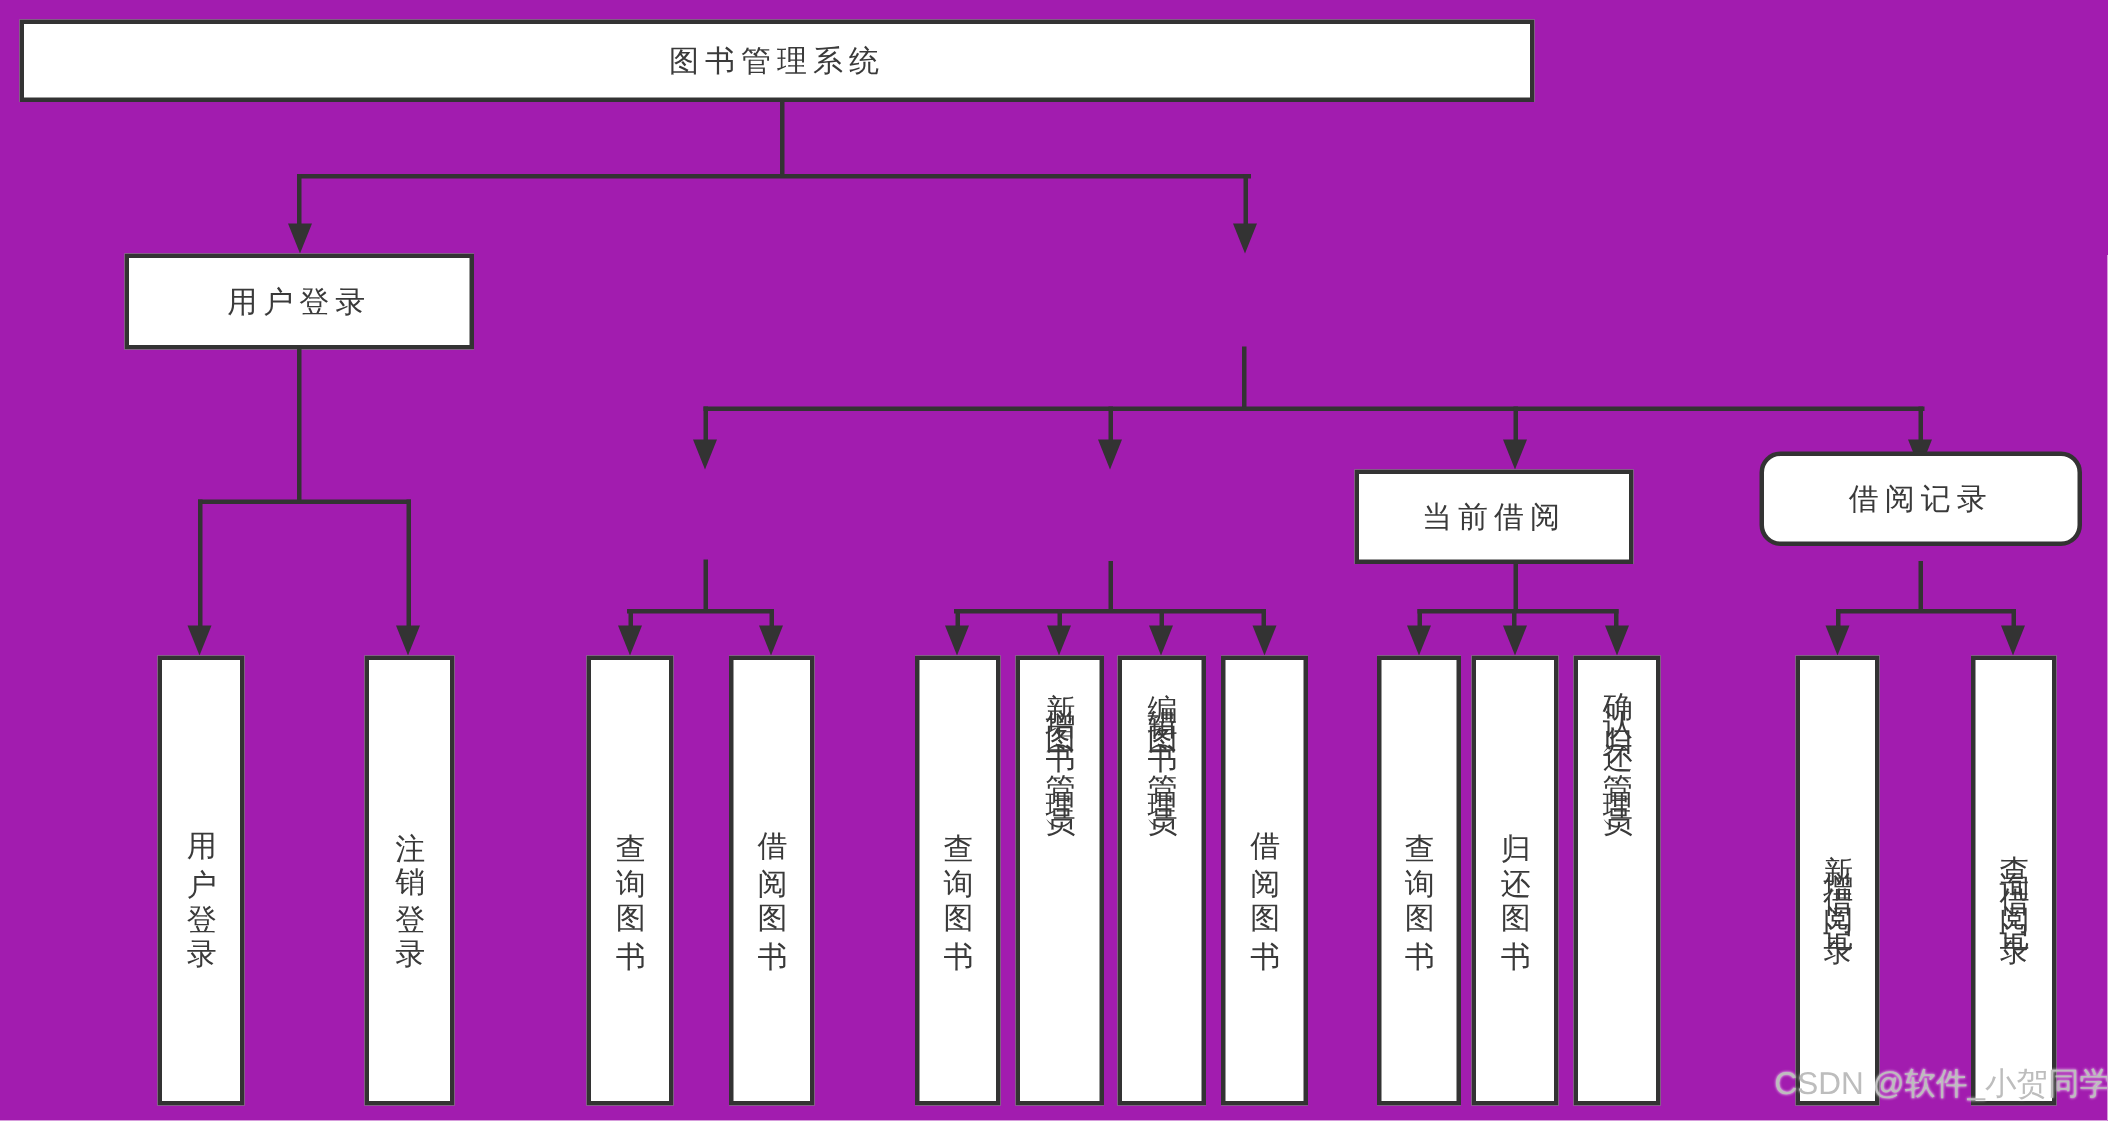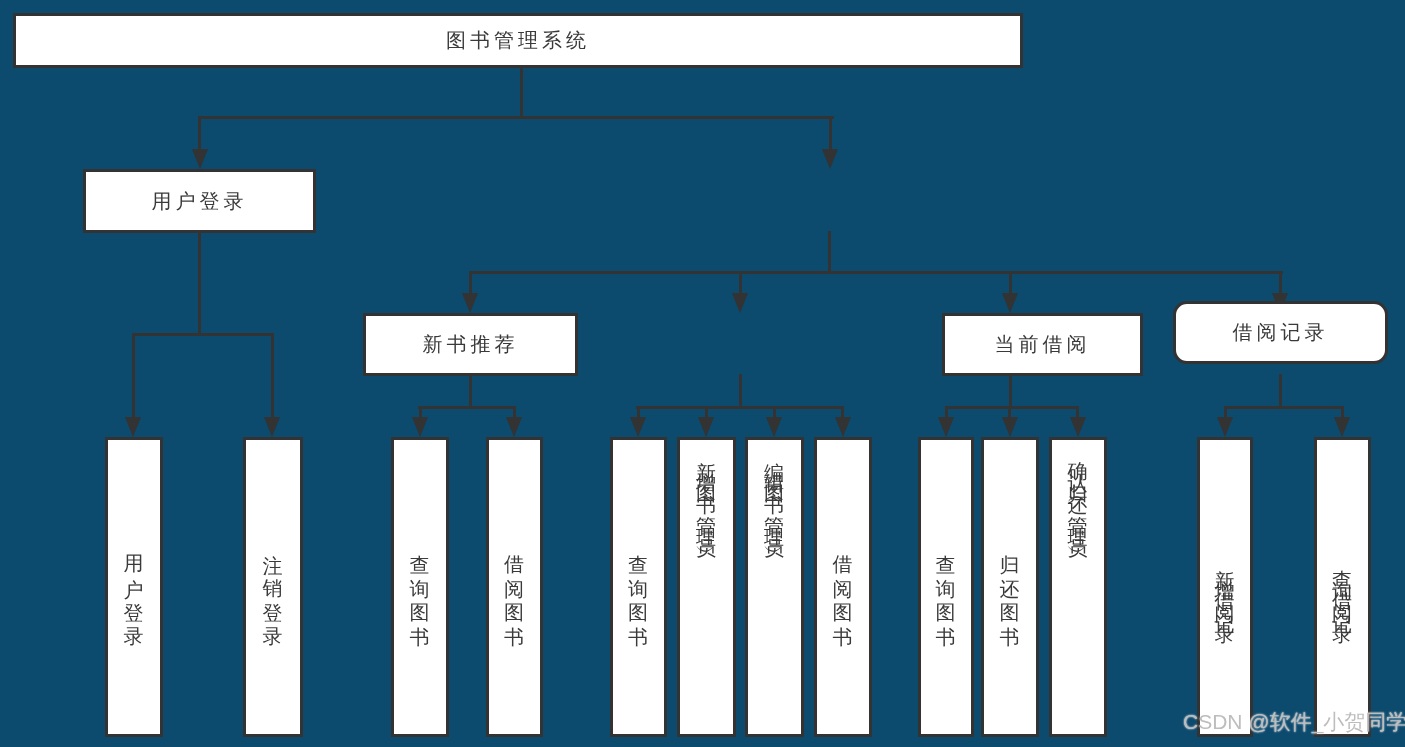--- a/index.html
+++ b/index.html
@@ -1,17 +1,17 @@
 <!DOCTYPE html>
 <html><head>
 <meta charset="utf-8">
 <style>
   html,body { margin:0; padding:0; background:#ffffff; }
   #canvas {
-    position:relative; width:1405px; height:747px; background:#0c4a6e;
+    position:relative; width:1405px; height:747px; background:#a21caf;
     font-family:"Liberation Sans","DejaVu Sans",sans-serif; overflow:hidden;
   }
   .box {
     position:absolute; box-sizing:border-box; border:3px solid #333333;
     background:#ffffff; display:flex; align-items:center; justify-content:center;
     color:#3a3a3a;
   }
   .hbox { font-size:20px; letter-spacing:4px; }
   .leaf { top:437px; height:300px; }
   .leaf span {
@@ -65,24 +65,21 @@
   <div class="hline" style="left:469px; top:271px; width:814px;"></div>
   <div class="vline" style="left:469px; top:271px; height:24px;"></div>
   <div class="arrow" style="left:462px; top:293px;"></div>
   <div class="vline" style="left:739px; top:271px; height:24px;"></div>
   <div class="arrow" style="left:732px; top:293px;"></div>
   <div class="vline" style="left:1009px; top:271px; height:24px;"></div>
   <div class="arrow" style="left:1002px; top:293px;"></div>
   <div class="vline" style="left:1279px; top:271px; height:24px;"></div>
   <div class="arrow" style="left:1272px; top:293px;"></div>
 
-  <div class="box hbox" style="left:363px; top:313px; width:215px; height:63px;">
-    <span>新书推荐</span>
-  </div>
-  <div class="box hbox" style="left:942px; top:313px; width:201px; height:63px;">
+  <div class="box hbox" style="left:903px; top:313px; width:186px; height:63px;">
     <span>当前借阅</span>
   </div>
   <div class="box hbox" style="left:1173px; top:301px; width:215px; height:63px;border-radius:14px;">
     <span>借阅记录</span>
   </div>
 
   <div class="vline" style="left:469px; top:373px; height:35px;"></div>
   <div class="hline" style="left:418px; top:406px; width:98px;"></div>
   <div class="vline" style="left:419px; top:406px; height:13px;"></div>
   <div class="arrow" style="left:412px; top:417px;"></div>

